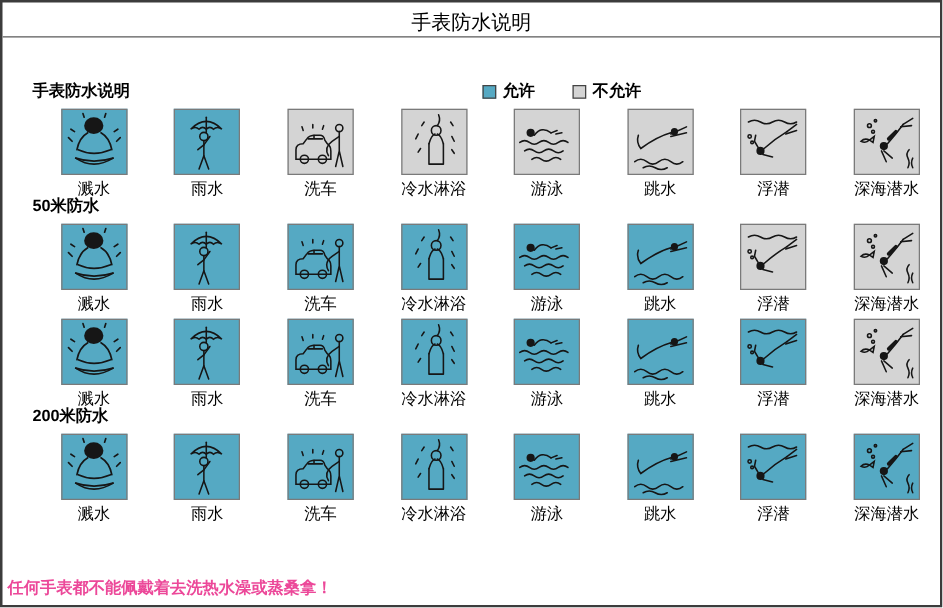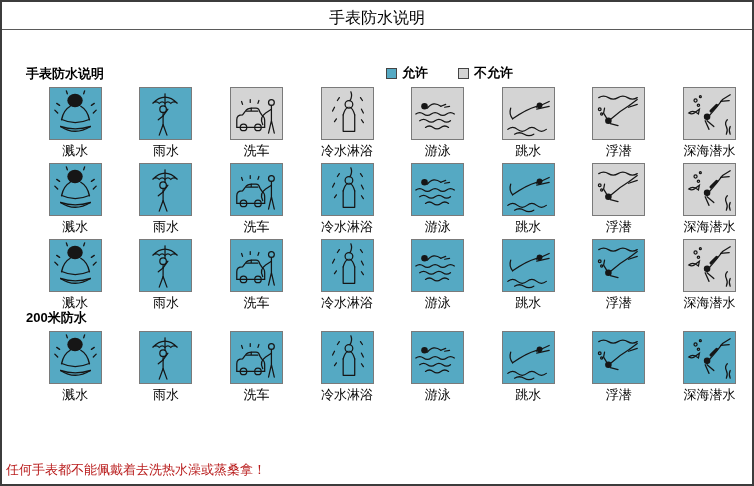--- a/index.html
+++ b/index.html
@@ -155,20 +155,23 @@
     <path d="M5,26 q3,-3 7,-1 q-3,3 -7,1 Z"></path>
               <path d="M12,25 l4,-3 l-1,5 Z"></path>
     <path d="M44,48 q2,-4 0,-8 q-2,-4 1,-7"></path>
               <path d="M48,48 q-2,-4 0,-8"></path>
   </svg>
 </div>
     <div class="cell-label">深海潜水</div>
   </div>
 </div>
 
+    <div class="section-header">
+      <span class="section-label">50米防水</span>
+    </div>
     <div class="icon-row">
   <div class="cell">
     <div class="icon-box" style="background: rgb(85, 169, 195);">
   <svg viewBox="0 0 53 53" fill="none" stroke="#161616" stroke-width="1.4" stroke-linecap="round">
     <ellipse cx="26" cy="13" rx="8" ry="7" fill="#161616" stroke="none"></ellipse>
     <path d="M12,33 Q14,23 21,19"></path>
               <path d="M41,33 Q39,23 32,19"></path>
     <path d="M13,33 Q26,39 40,33"></path>
     <path d="M11,40 Q26,50 42,40"></path>
               <path d="M11,40 Q26,45 42,40"></path>
@@ -534,14 +537,14 @@
               <path d="M12,25 l4,-3 l-1,5 Z"></path>
     <path d="M44,48 q2,-4 0,-8 q-2,-4 1,-7"></path>
               <path d="M48,48 q-2,-4 0,-8"></path>
   </svg>
 </div>
     <div class="cell-label">深海潜水</div>
   </div>
 </div>
   </div>
 
-  <div class="footer-note" style="color: #b91c1c;">任何手表都不能佩戴着去洗热水澡或蒸桑拿！</div>
+  <div class="footer-note" style="color: #ec4899; font-weight: bold;">任何手表都不能佩戴着去洗热水澡或蒸桑拿！</div>
 </div>
 
 </body></html>

